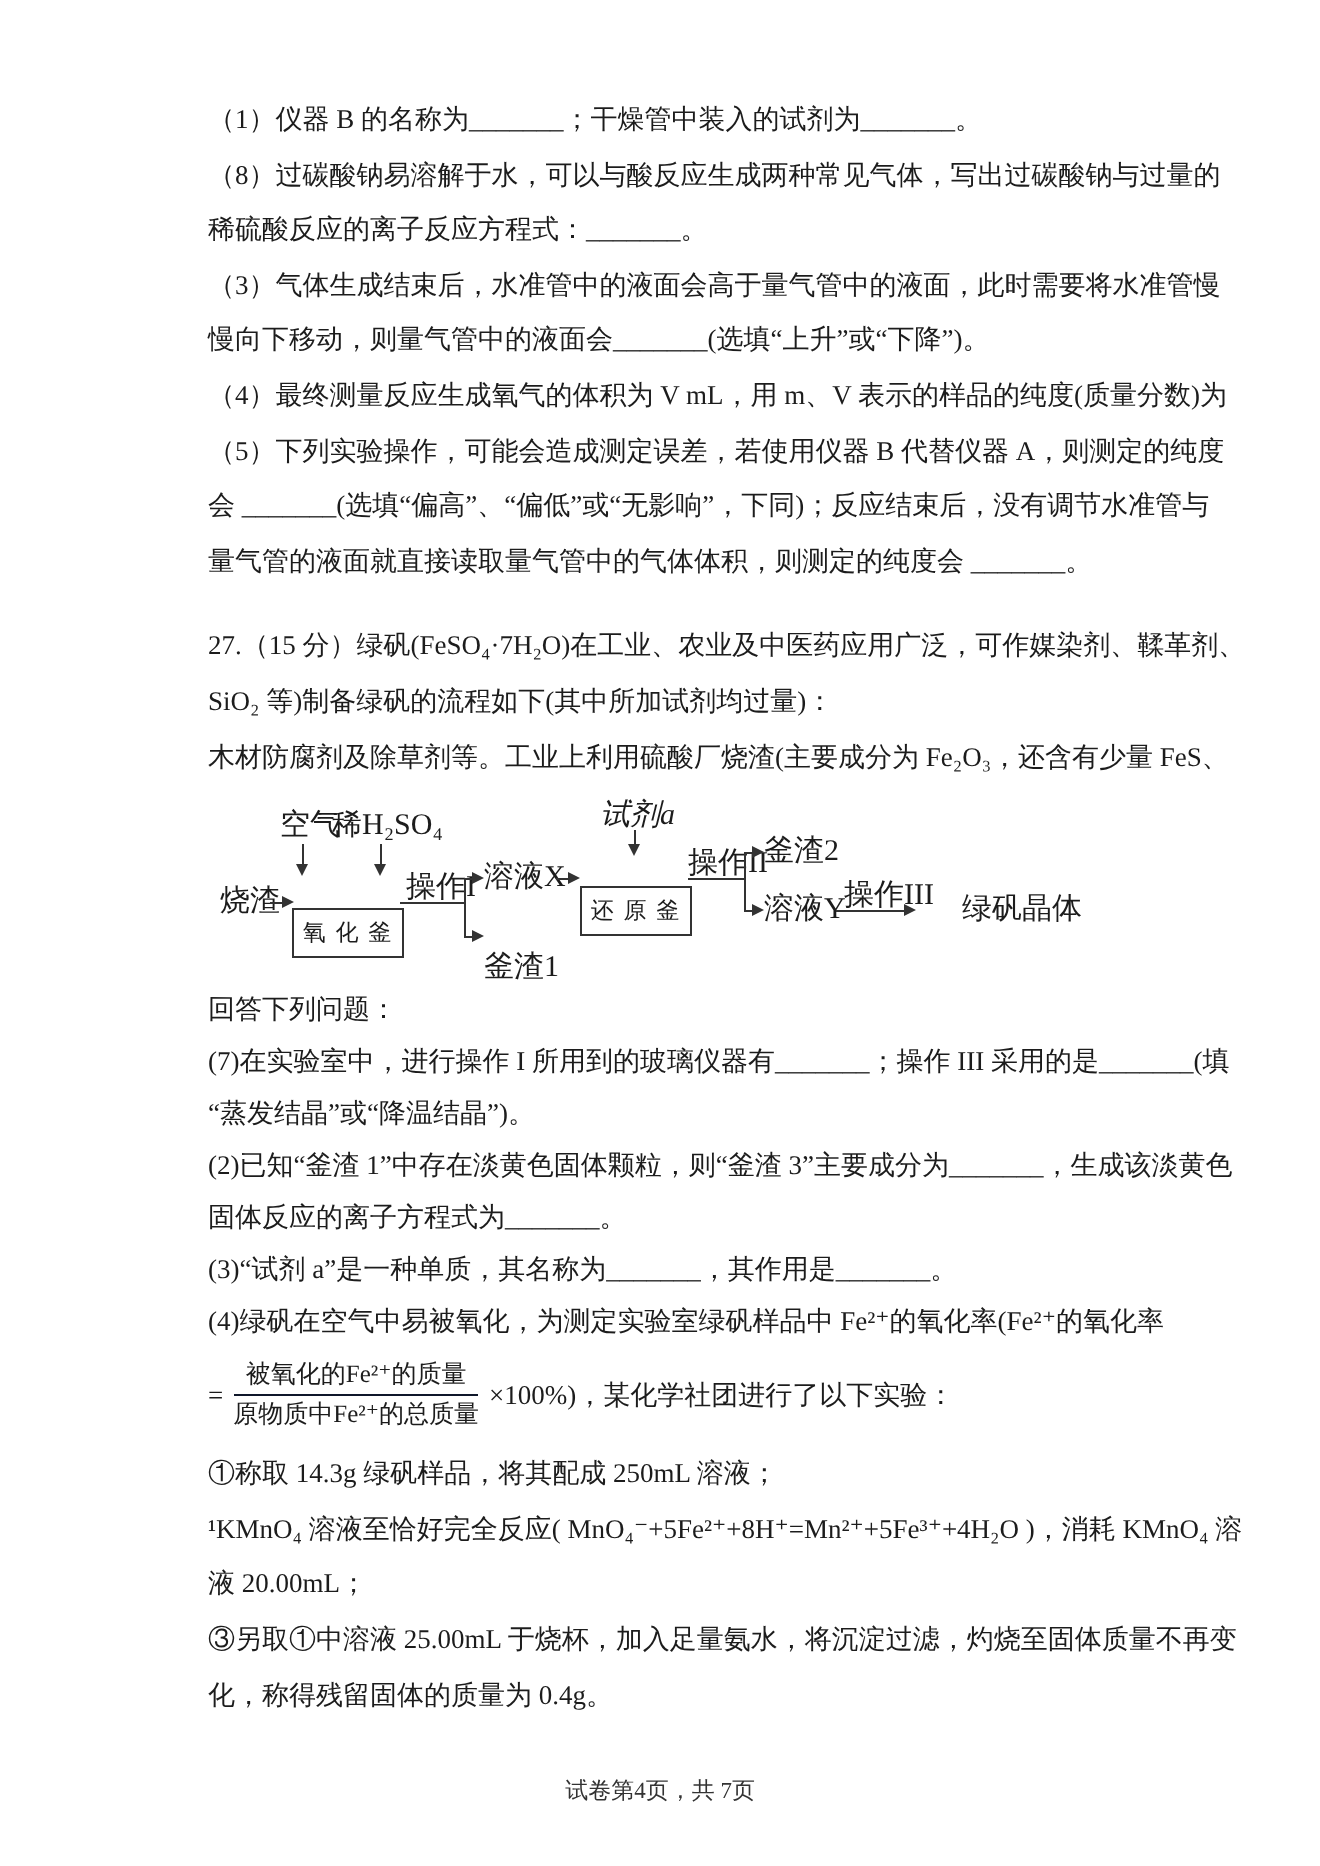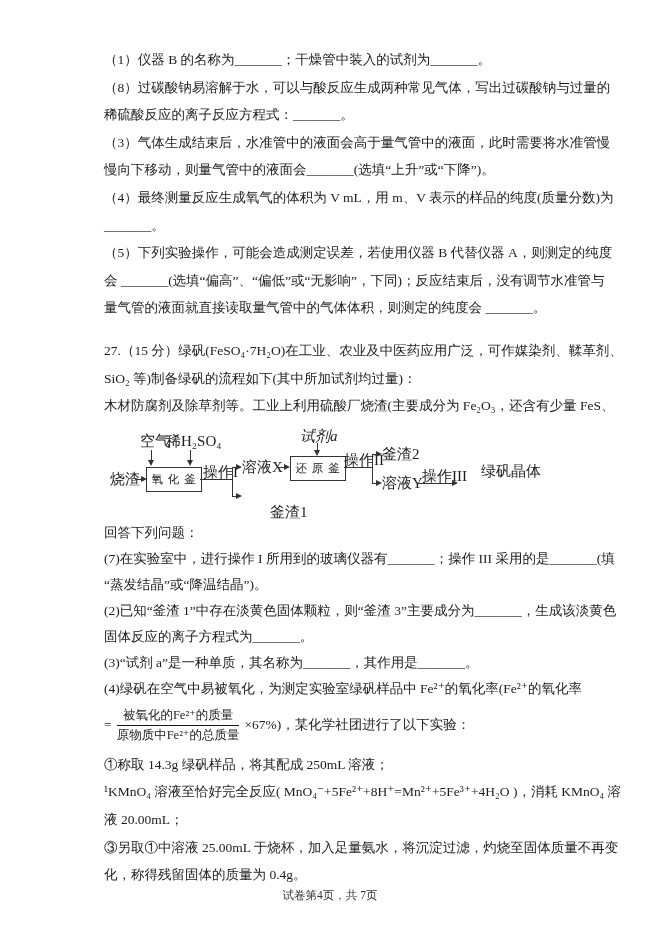--- a/index.html
+++ b/index.html
@@ -13,21 +13,21 @@
   }
   .content { position:absolute; left:104px; top:46px; width:456px; }
   .t  { font-size:13.5px; line-height:27.6px; white-space:nowrap; }
   .t26{ font-size:13.5px; line-height:26px;  white-space:nowrap; }
   .gap-lg { margin-top:15px; }
 
   
   .flow { position:relative; height:78px; margin:10px 0 12px 0; }
   .fl   { position:absolute; font-size:15px; line-height:12px; white-space:nowrap; }
   .fbox { position:absolute; border:1px solid #333; display:flex; align-items:center;
-          justify-content:center; font-size:11.5px; letter-spacing:1px; background:#fff; }
+          justify-content:center; font-size:11.5px; letter-spacing:1px; background:#fff;margin-top:15px; }
   .hl   { position:absolute; height:1px; background:#333; }
   .vl   { position:absolute; width:1px;  background:#333; }
   .ar   { position:absolute; width:0; height:0; }
   .ar.r { border-left:6px solid #333; border-top:3px solid transparent; border-bottom:3px solid transparent; }
   .ar.d { border-top:6px solid #333; border-left:3px solid transparent; border-right:3px solid transparent; }
 
   
   .frac-line { display:flex; align-items:center; font-size:13.5px; margin:5px 0 7px 0; white-space:nowrap; }
   .frac { display:inline-flex; flex-direction:column; text-align:center;
           font-size:12.5px; line-height:17px; margin:0 5px; }
@@ -42,21 +42,20 @@
 
 <div class="page">
   <div class="content">
 
     <div class="t">（1）仪器 B 的名称为_______；干燥管中装入的试剂为_______。</div>
     <div class="t">（8）过碳酸钠易溶解于水，可以与酸反应生成两种常见气体，写出过碳酸钠与过量的</div>
     <div class="t">稀硫酸反应的离子反应方程式：_______。</div>
     <div class="t">（3）气体生成结束后，水准管中的液面会高于量气管中的液面，此时需要将水准管慢</div>
     <div class="t">慢向下移动，则量气管中的液面会_______(选填“上升”或“下降”)。</div>
     <div class="t">（4）最终测量反应生成氧气的体积为 V mL，用 m、V 表示的样品的纯度(质量分数)为</div>
-    <div class="t">_______。</div>
     <div class="t">（5）下列实验操作，可能会造成测定误差，若使用仪器 B 代替仪器 A，则测定的纯度</div>
     <div class="t">会 _______(选填“偏高”、“偏低”或“无影响”，下同)；反应结束后，没有调节水准管与</div>
     <div class="t">量气管的液面就直接读取量气管中的气体体积，则测定的纯度会 _______。</div>
 
     <div class="t gap-lg">27.（15 分）绿矾(FeSO₄·7H₂O)在工业、农业及中医药应用广泛，可作媒染剂、鞣革剂、</div>
     <div class="t">SiO₂ 等)制备绿矾的流程如下(其中所加试剂均过量)：</div>
     <div class="t">木材防腐剂及除草剂等。工业上利用硫酸厂烧渣(主要成分为 Fe₂O₃，还含有少量 FeS、</div>
 
     <div class="flow">
       <span class="fl" style="left:36px; top:5px;">空气</span>
@@ -74,21 +73,21 @@
 
       <span class="hl" style="left:96px; top:49px; width:32px;"></span>
       <span class="fl" style="left:99px; top:36px;">操作I</span>
       <span class="vl" style="left:128px; top:37px; height:29px;"></span>
       <span class="hl" style="left:128px; top:37px; width:5px;"></span>
       <span class="ar r" style="left:132px; top:34px;"></span>
       <span class="hl" style="left:128px; top:66px; width:5px;"></span>
       <span class="ar r" style="left:132px; top:63px;"></span>
 
       <span class="fl" style="left:138px; top:31px;">溶液X</span>
-      <span class="fl" style="left:138px; top:76px;margin-left:28px;">釜渣1</span>
+      <span class="fl" style="left:138px; top:76px;">釜渣1</span>
 
       <span class="hl" style="left:174px; top:37px; width:8px;"></span>
       <span class="ar r" style="left:180px; top:34px;"></span>
 
       <span class="fl" style="left:196px; top:0px;font-style:italic;">试剂a</span>
       <span class="vl" style="left:213px; top:13px; height:8px;"></span>
       <span class="ar d" style="left:210px; top:20px;"></span>
 
       <span class="fbox" style="left:186px; top:26px; width:54px; height:23px;">还 原 釜</span>
 
@@ -99,38 +98,38 @@
       <span class="ar r" style="left:272px; top:21px;"></span>
       <span class="hl" style="left:268px; top:53px; width:5px;"></span>
       <span class="ar r" style="left:272px; top:50px;"></span>
 
       <span class="fl" style="left:278px; top:18px;">釜渣2</span>
       <span class="fl" style="left:278px; top:47px;">溶液Y</span>
 
       <span class="fl" style="left:318px; top:40px;">操作III</span>
       <span class="hl" style="left:314px; top:53px; width:36px;"></span>
       <span class="ar r" style="left:348px; top:50px;"></span>
-      <span class="fl" style="left:356px; top:35px;padding-left:21px;">绿矾晶体</span>
+      <span class="fl" style="left:356px; top:47px;padding-left:21px;">绿矾晶体</span>
     </div>
 
     <div class="t26">回答下列问题：</div>
     <div class="t26">(7)在实验室中，进行操作 I 所用到的玻璃仪器有_______；操作 III 采用的是_______(填</div>
     <div class="t26">“蒸发结晶”或“降温结晶”)。</div>
     <div class="t26">(2)已知“釜渣 1”中存在淡黄色固体颗粒，则“釜渣 3”主要成分为_______，生成该淡黄色</div>
     <div class="t26">固体反应的离子方程式为_______。</div>
     <div class="t26">(3)“试剂 a”是一种单质，其名称为_______，其作用是_______。</div>
     <div class="t26">(4)绿矾在空气中易被氧化，为测定实验室绿矾样品中 Fe²⁺的氧化率(Fe²⁺的氧化率</div>
 
     <div class="frac-line">
       <span>=</span>
       <span class="frac">
         <span class="num">被氧化的Fe²⁺的质量</span>
         <span class="den">原物质中Fe²⁺的总质量</span>
       </span>
-      <span>×67%)，某化学社团进行了以下实验：</span>
+      <span>×100%)，某化学社团进行了以下实验：</span>
     </div>
 
     <div class="t">①称取 14.3g 绿矾样品，将其配成 250mL 溶液；</div>
     <div class="t">¹KMnO₄ 溶液至恰好完全反应( MnO₄⁻+5Fe²⁺+8H⁺=Mn²⁺+5Fe³⁺+4H₂O )，消耗 KMnO₄ 溶</div>
     <div class="t">液 20.00mL；</div>
     <div class="t">③另取①中溶液 25.00mL 于烧杯，加入足量氨水，将沉淀过滤，灼烧至固体质量不再变</div>
     <div class="t">化，称得残留固体的质量为 0.4g。</div>
   </div>
 
   <div class="footer">试卷第4页，共 7页</div>

